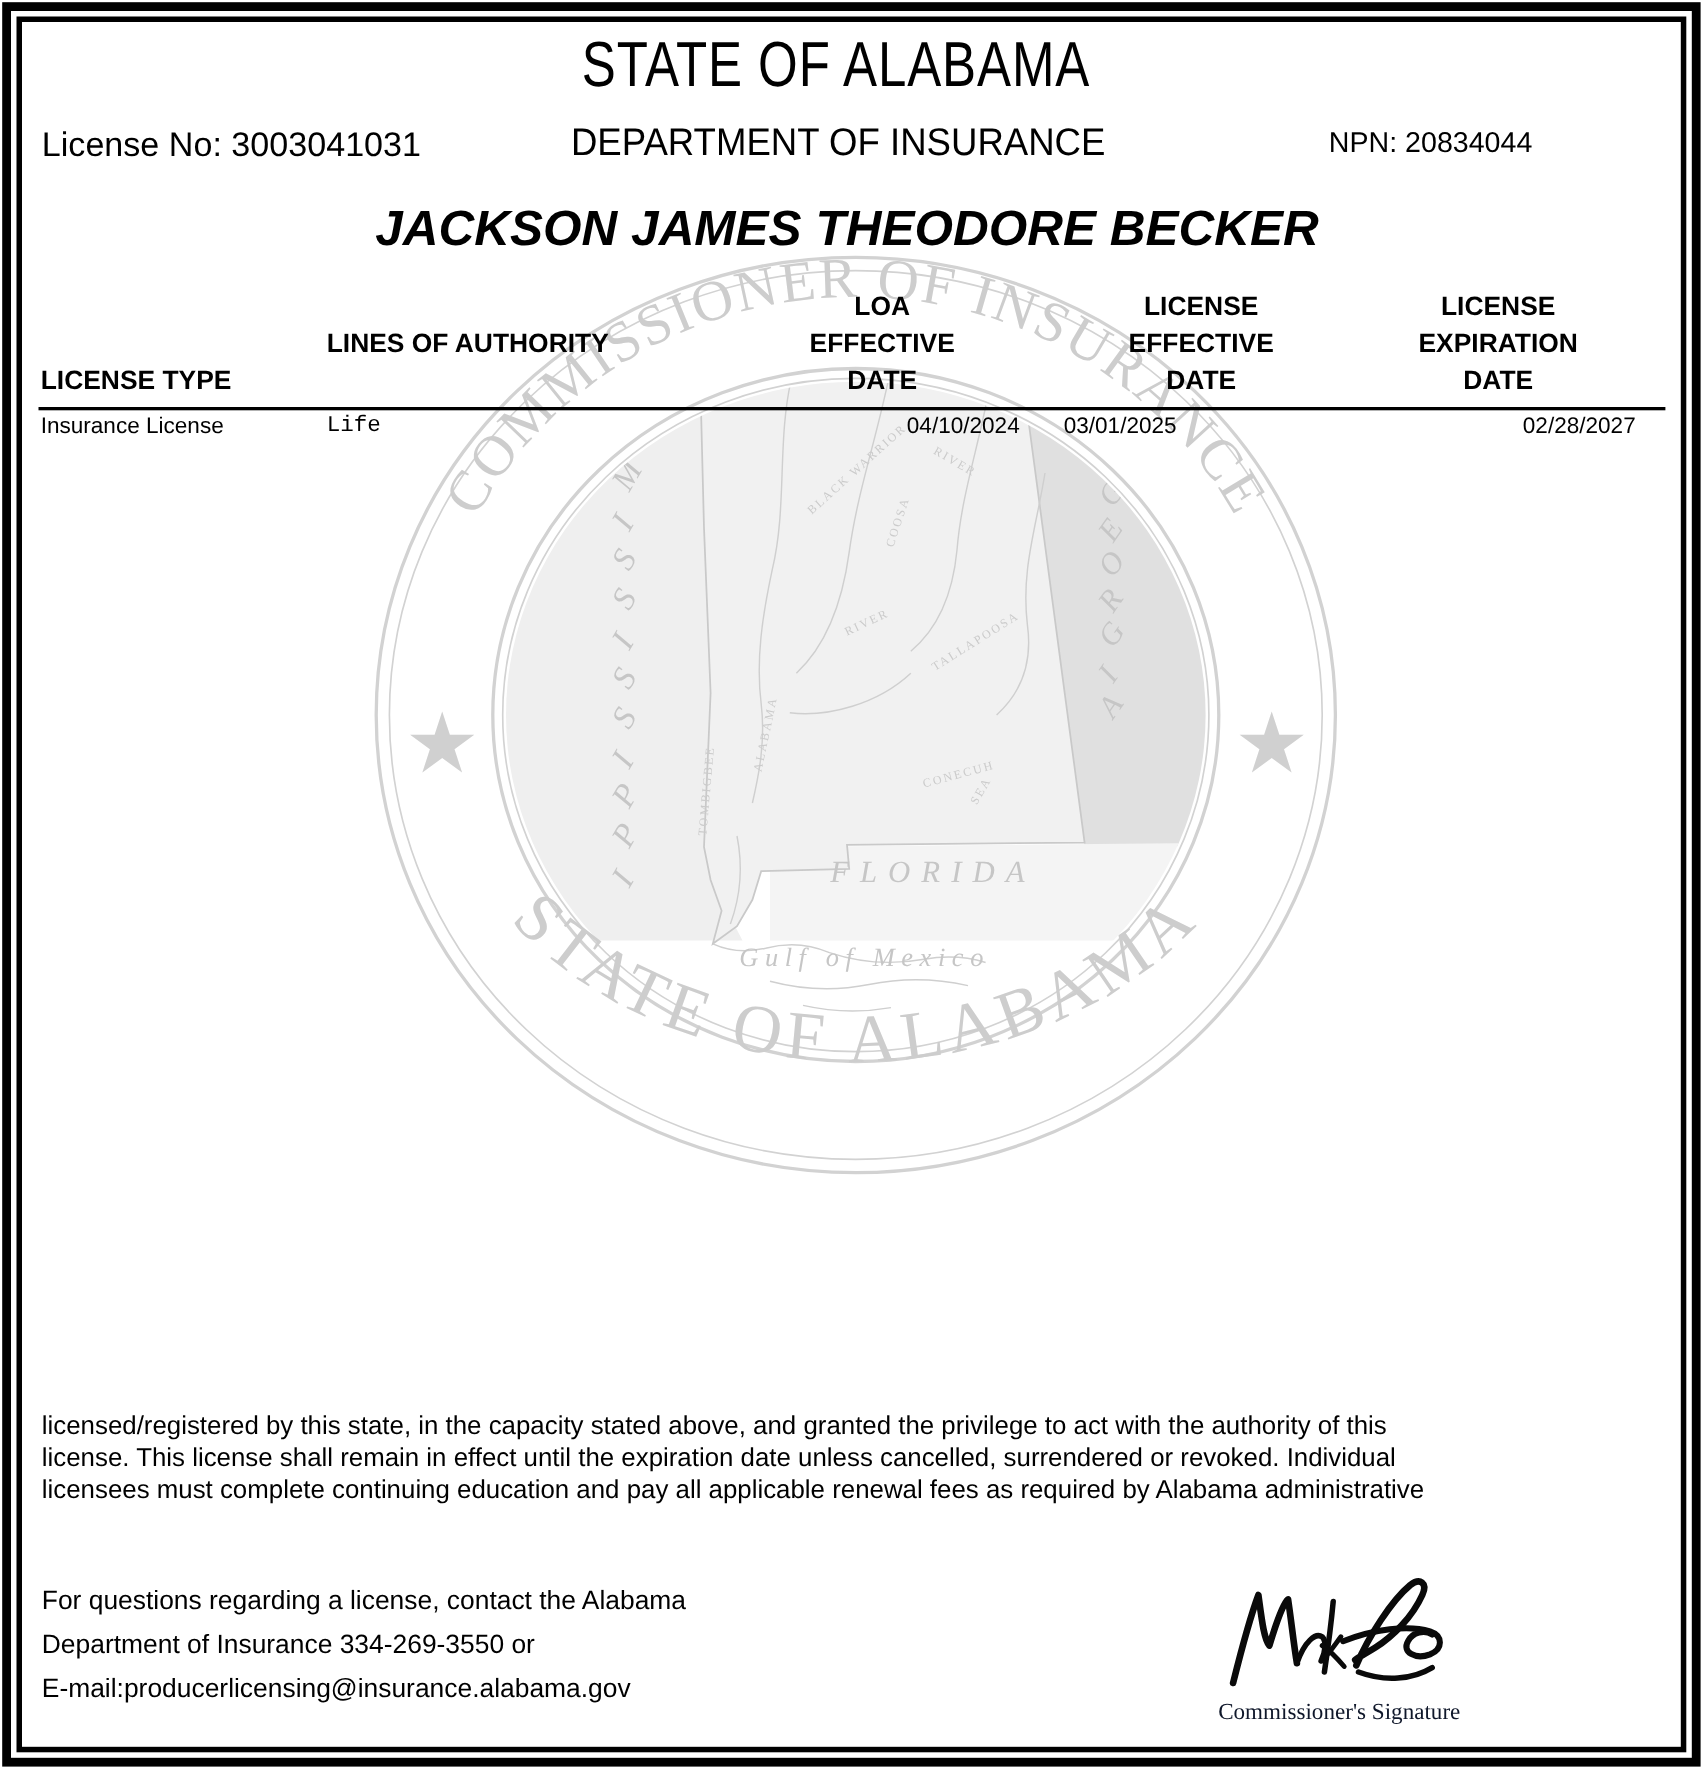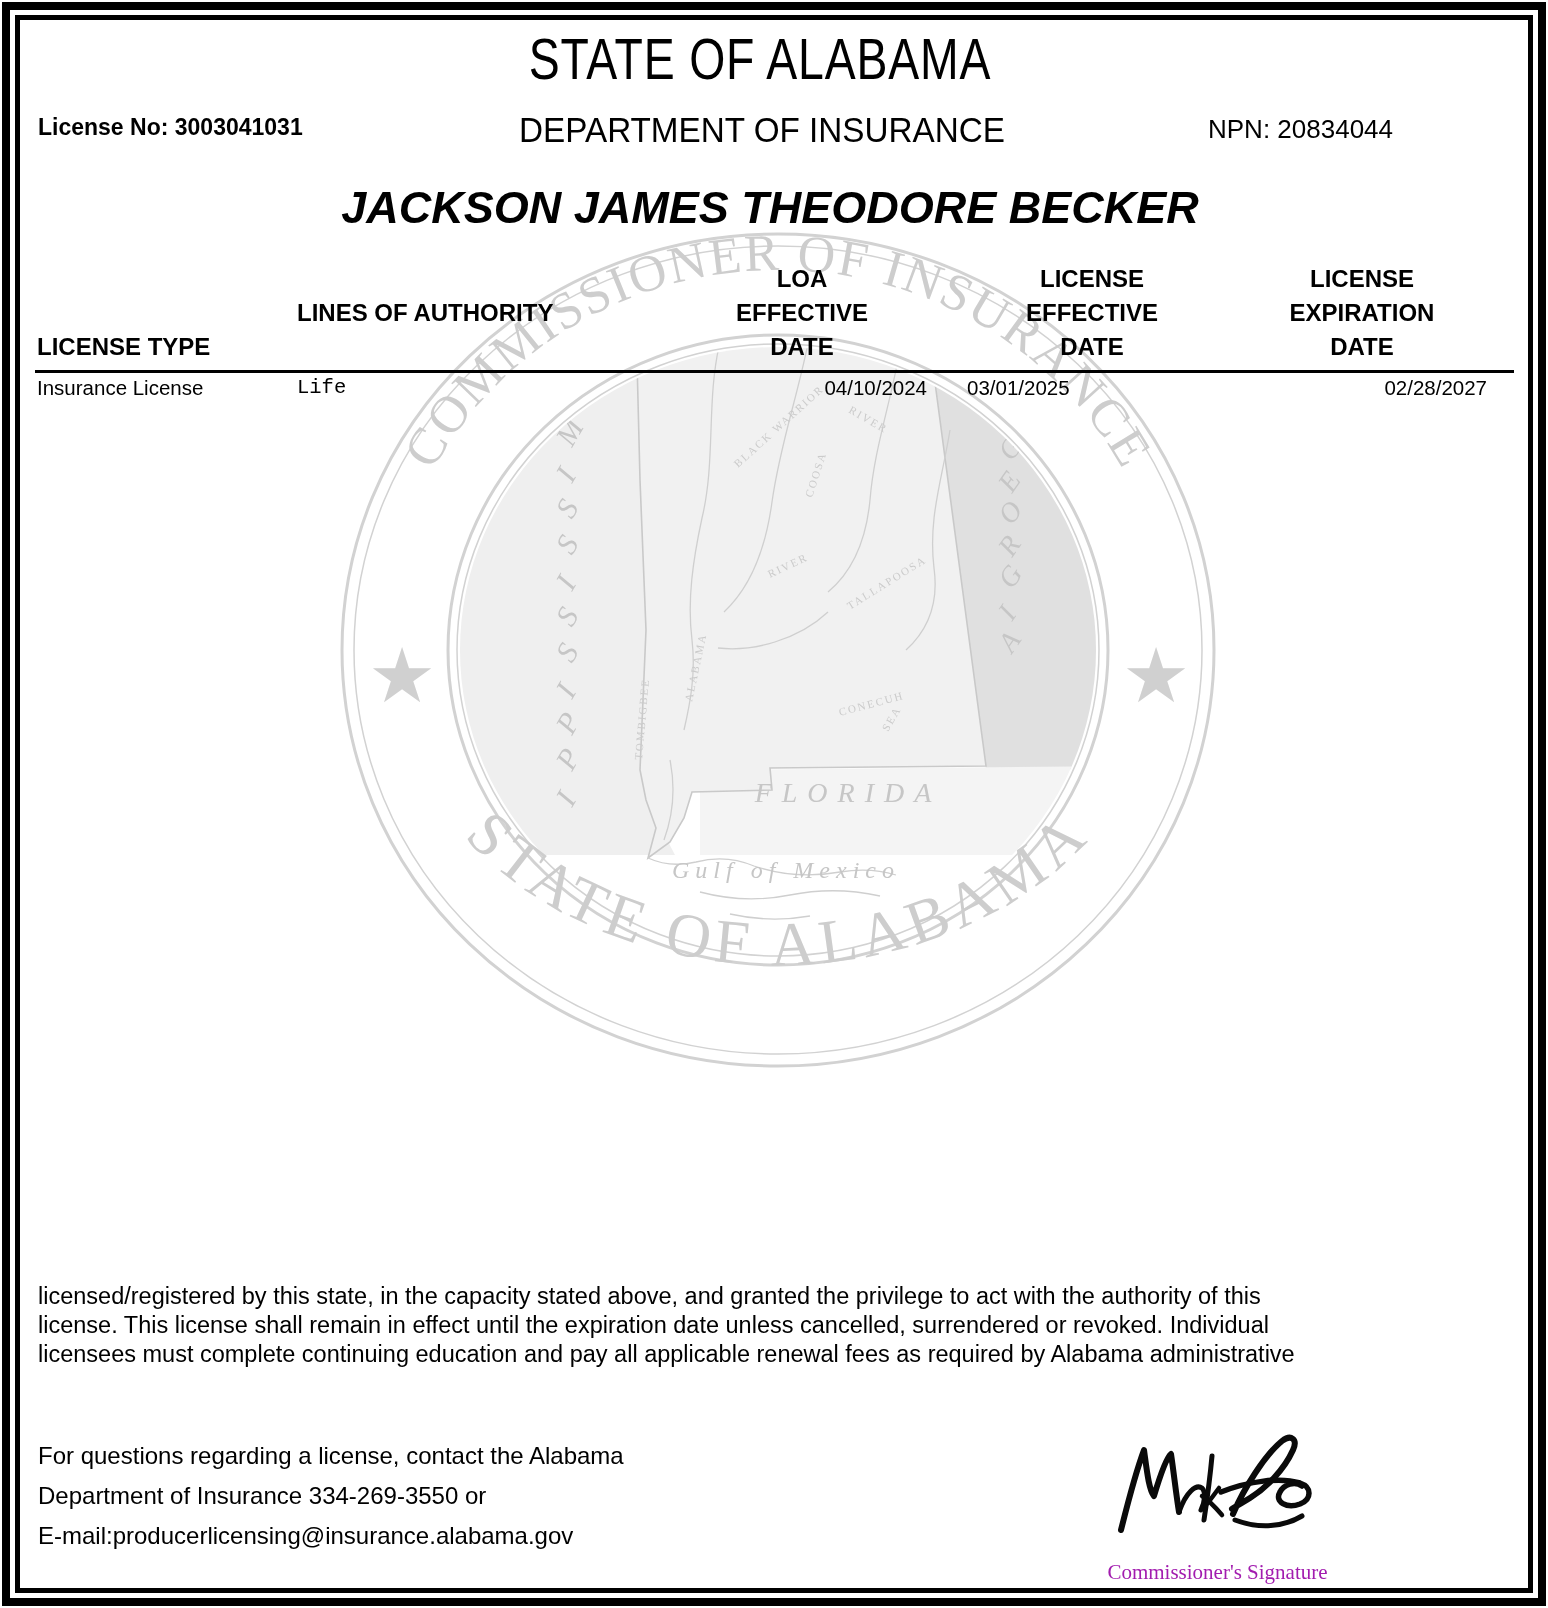--- a/index.html
+++ b/index.html
@@ -10,21 +10,21 @@
   .border-outer { position:absolute; inset:2px; border:8px solid #000; pointer-events:none; }
   .border-inner { position:absolute; inset:15px; border:5px solid #000; pointer-events:none; }
 
   .abs { position:absolute; }
 
   .doc-title {
     top:28px; left:0; width:1520px; text-align:center;
     font-size:58px; line-height:62px; letter-spacing:1px;
     transform:scaleX(0.80); transform-origin:50% 50%;
   }
-  .license-no { top:114px; left:38px; font-size:23px;font-weight:bold; }
+  .license-no { top:114px; left:38px; font-size:31px; }
   .dept {
     top:110px; left:0; width:1524px; text-align:center;
     font-size:35px; transform:scaleX(0.95); transform-origin:50% 50%;
   }
   .npn { top:114px; left:1208px; font-size:26px; }
   .licensee-name {
     top:182px; left:0; width:1540px; text-align:center;
     font-size:45px; font-weight:bold; font-style:italic;
   }
 
@@ -45,21 +45,21 @@
   .td.c2 { left:262px;font-family:Liberation Mono, monospace; }
   .td.c3 { left:642px; width:250px; text-align:right; }
   .td.c4 { left:932px; width:250px; text-align:left; }
   .td.c5 { left:1202px; width:250px; text-align:right; }
 
   .paragraph { top:1282px; left:38px; width:1460px; font-size:23.5px; line-height:29px; }
   .contact   { top:1436px; left:38px; width:900px;  font-size:24px;   line-height:40px; }
 
   .sig-block { top:1428px; left:1100px; width:235px; text-align:center; }
   .sig-block svg { display:block; margin:0 auto; }
-  .sig-label { font-family:"Liberation Serif", serif; font-size:21px; margin-top:18px; color:#a21caf; }
+  .sig-label { font-family:"Liberation Serif", serif; font-size:21px; margin-top:2px; color:#0f172a; }
 
   
   .seal { top:230px; left:340px; }
   .seal .ring { fill:none; stroke:#d2d2d2; }
   .seal .arc-text { font-family:"Liberation Serif", serif; fill:#cdcdcd; }
   .seal .map-label { font-family:"Liberation Serif", serif; fill:#c6c6c6; }
   .seal .river-label { font-family:"Liberation Serif", serif; fill:#cbcbcb; font-size:11px; letter-spacing:2px; }
   .seal .river { fill:none; stroke:#cfcfcf; stroke-width:1.3; }
   .seal .star { fill:#d0d0d0; font-size:76px; font-family:"DejaVu Sans", sans-serif; }
 </style>

